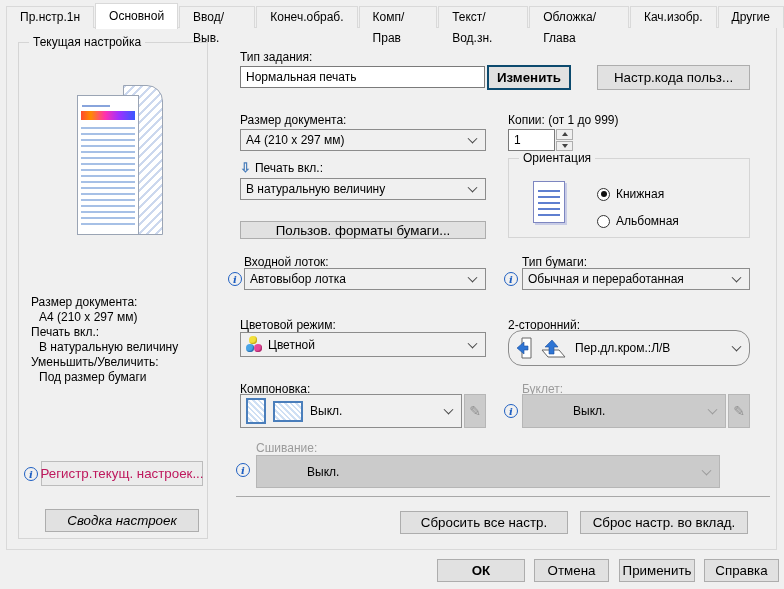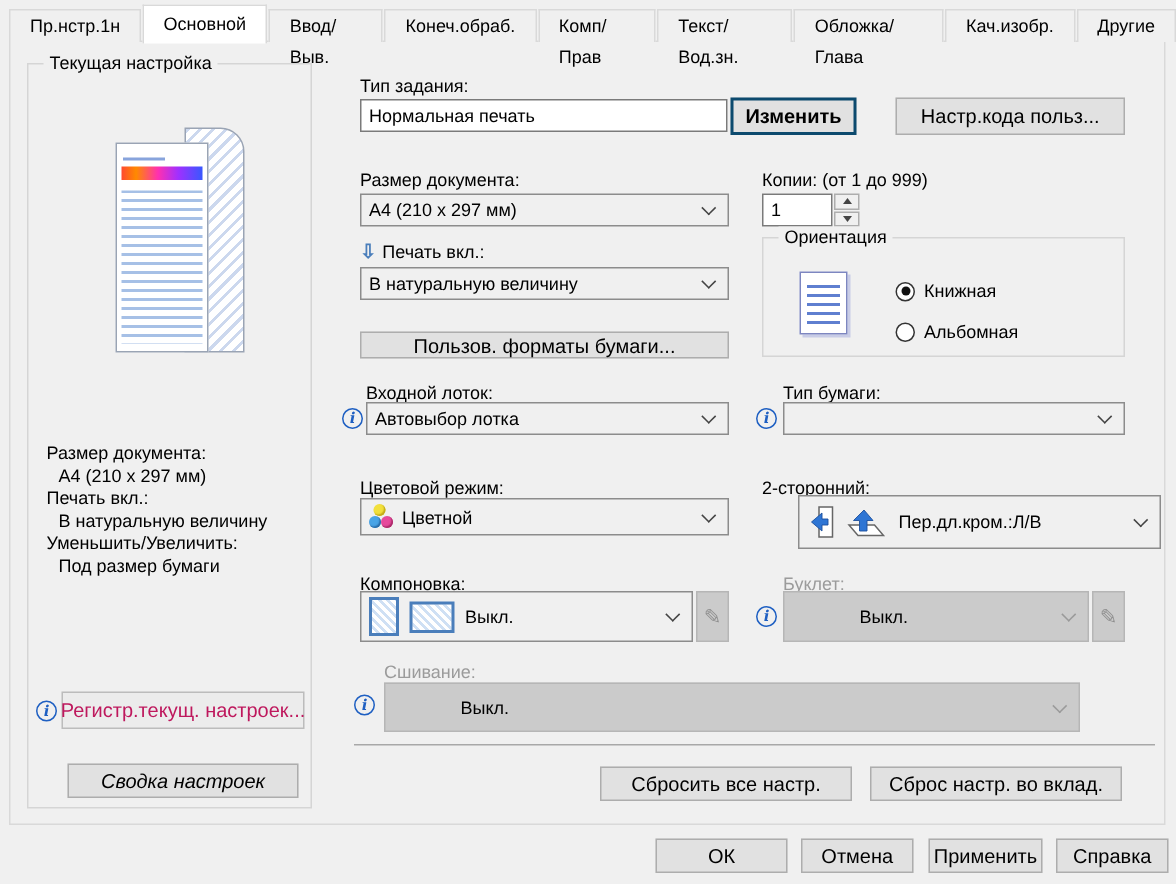--- a/index.html
+++ b/index.html
@@ -208,36 +208,37 @@
 <div class="abs" style="left:244px; top:255px;">Входной лоток:</div>
 <span class="info" style="left:228px; top:272px;">i</span>
 <div class="combo" style="left:244px; top:268px; width:242px; height:22px;">
   <span>Автовыбор лотка</span>
   <span class="chev"></span>
 </div>
 
 <div class="abs" style="left:522px; top:255px;">Тип бумаги:</div>
 <span class="info" style="left:504px; top:272px;">i</span>
 <div class="combo" style="left:522px; top:268px; width:228px; height:22px;">
+  <span>Обычная и переработанная</span>
   <span class="chev"></span>
 </div>
 
 <div class="abs" style="left:240px; top:318px;">Цветовой режим:</div>
 <div class="combo" style="left:240px; top:332px; width:246px; height:25px;">
   <span class="cmy">
     <i class="c1"></i>
       <i class="c2"></i>
       <i class="c3"></i>
   </span>
   <span>Цветной</span>
   <span class="chev"></span>
 </div>
 
 <div class="abs" style="left:508px; top:318px;">2-сторонний:</div>
-<div class="combo" style="left:532px; top:330px; width:242px; height:36px;">
+<div class="combo" style="left:508px; top:330px; width:242px; height:36px;border-radius:14px;">
   <span style="margin-right:5px; display:flex;">
     <svg width="20" height="24" viewBox="0 0 20 24">
       <path d="M8 2 h9 v20 h-9 z" fill="#ffffff" stroke="#666" stroke-width="1"></path>
       <path d="M10 6 L3 12 L10 18 v-4 h4 v-4 h-4 z" fill="#2e75d4" stroke="#1c4f9c" stroke-width="0.6"></path>
     </svg>
   </span>
   <span style="margin-right:8px; display:flex;">
     <svg width="28" height="22" viewBox="0 0 28 22">
       <path d="M3 13 h17 l6 7 h-17 z" fill="#ffffff" stroke="#666" stroke-width="1"></path>
       <path d="M13 3 l6 7 h-4 v7 h-5 v-7 h-4 z" fill="#2e75d4" stroke="#1c4f9c" stroke-width="0.6"></path>
@@ -273,16 +274,16 @@
 <div class="combo disabled" style="left:256px; top:455px; width:464px; height:33px; padding-left:50px;">
   <span>Выкл.</span>
   <span class="chev"></span>
 </div>
 
 <div class="sepline"></div>
 
 <button class="btn" style="left:400px; top:511px; width:168px; height:23px;">Сбросить все настр.</button>
 <button class="btn" style="left:580px; top:511px; width:168px; height:23px;">Сброс настр. во вклад.</button>
 
-<button class="btn" style="left:437px; top:559px; width:88px; height:23px;">ОК</button>
+<button class="btn" style="left:437px; top:559px; width:88px; height:23px;font-weight:bold;">ОК</button>
 <button class="btn" style="left:534px; top:559px; width:75px; height:23px;">Отмена</button>
 <button class="btn" style="left:619px; top:559px; width:76px; height:23px;">Применить</button>
 <button class="btn" style="left:704px; top:559px; width:75px; height:23px;">Справка</button>
 
 </body></html>

